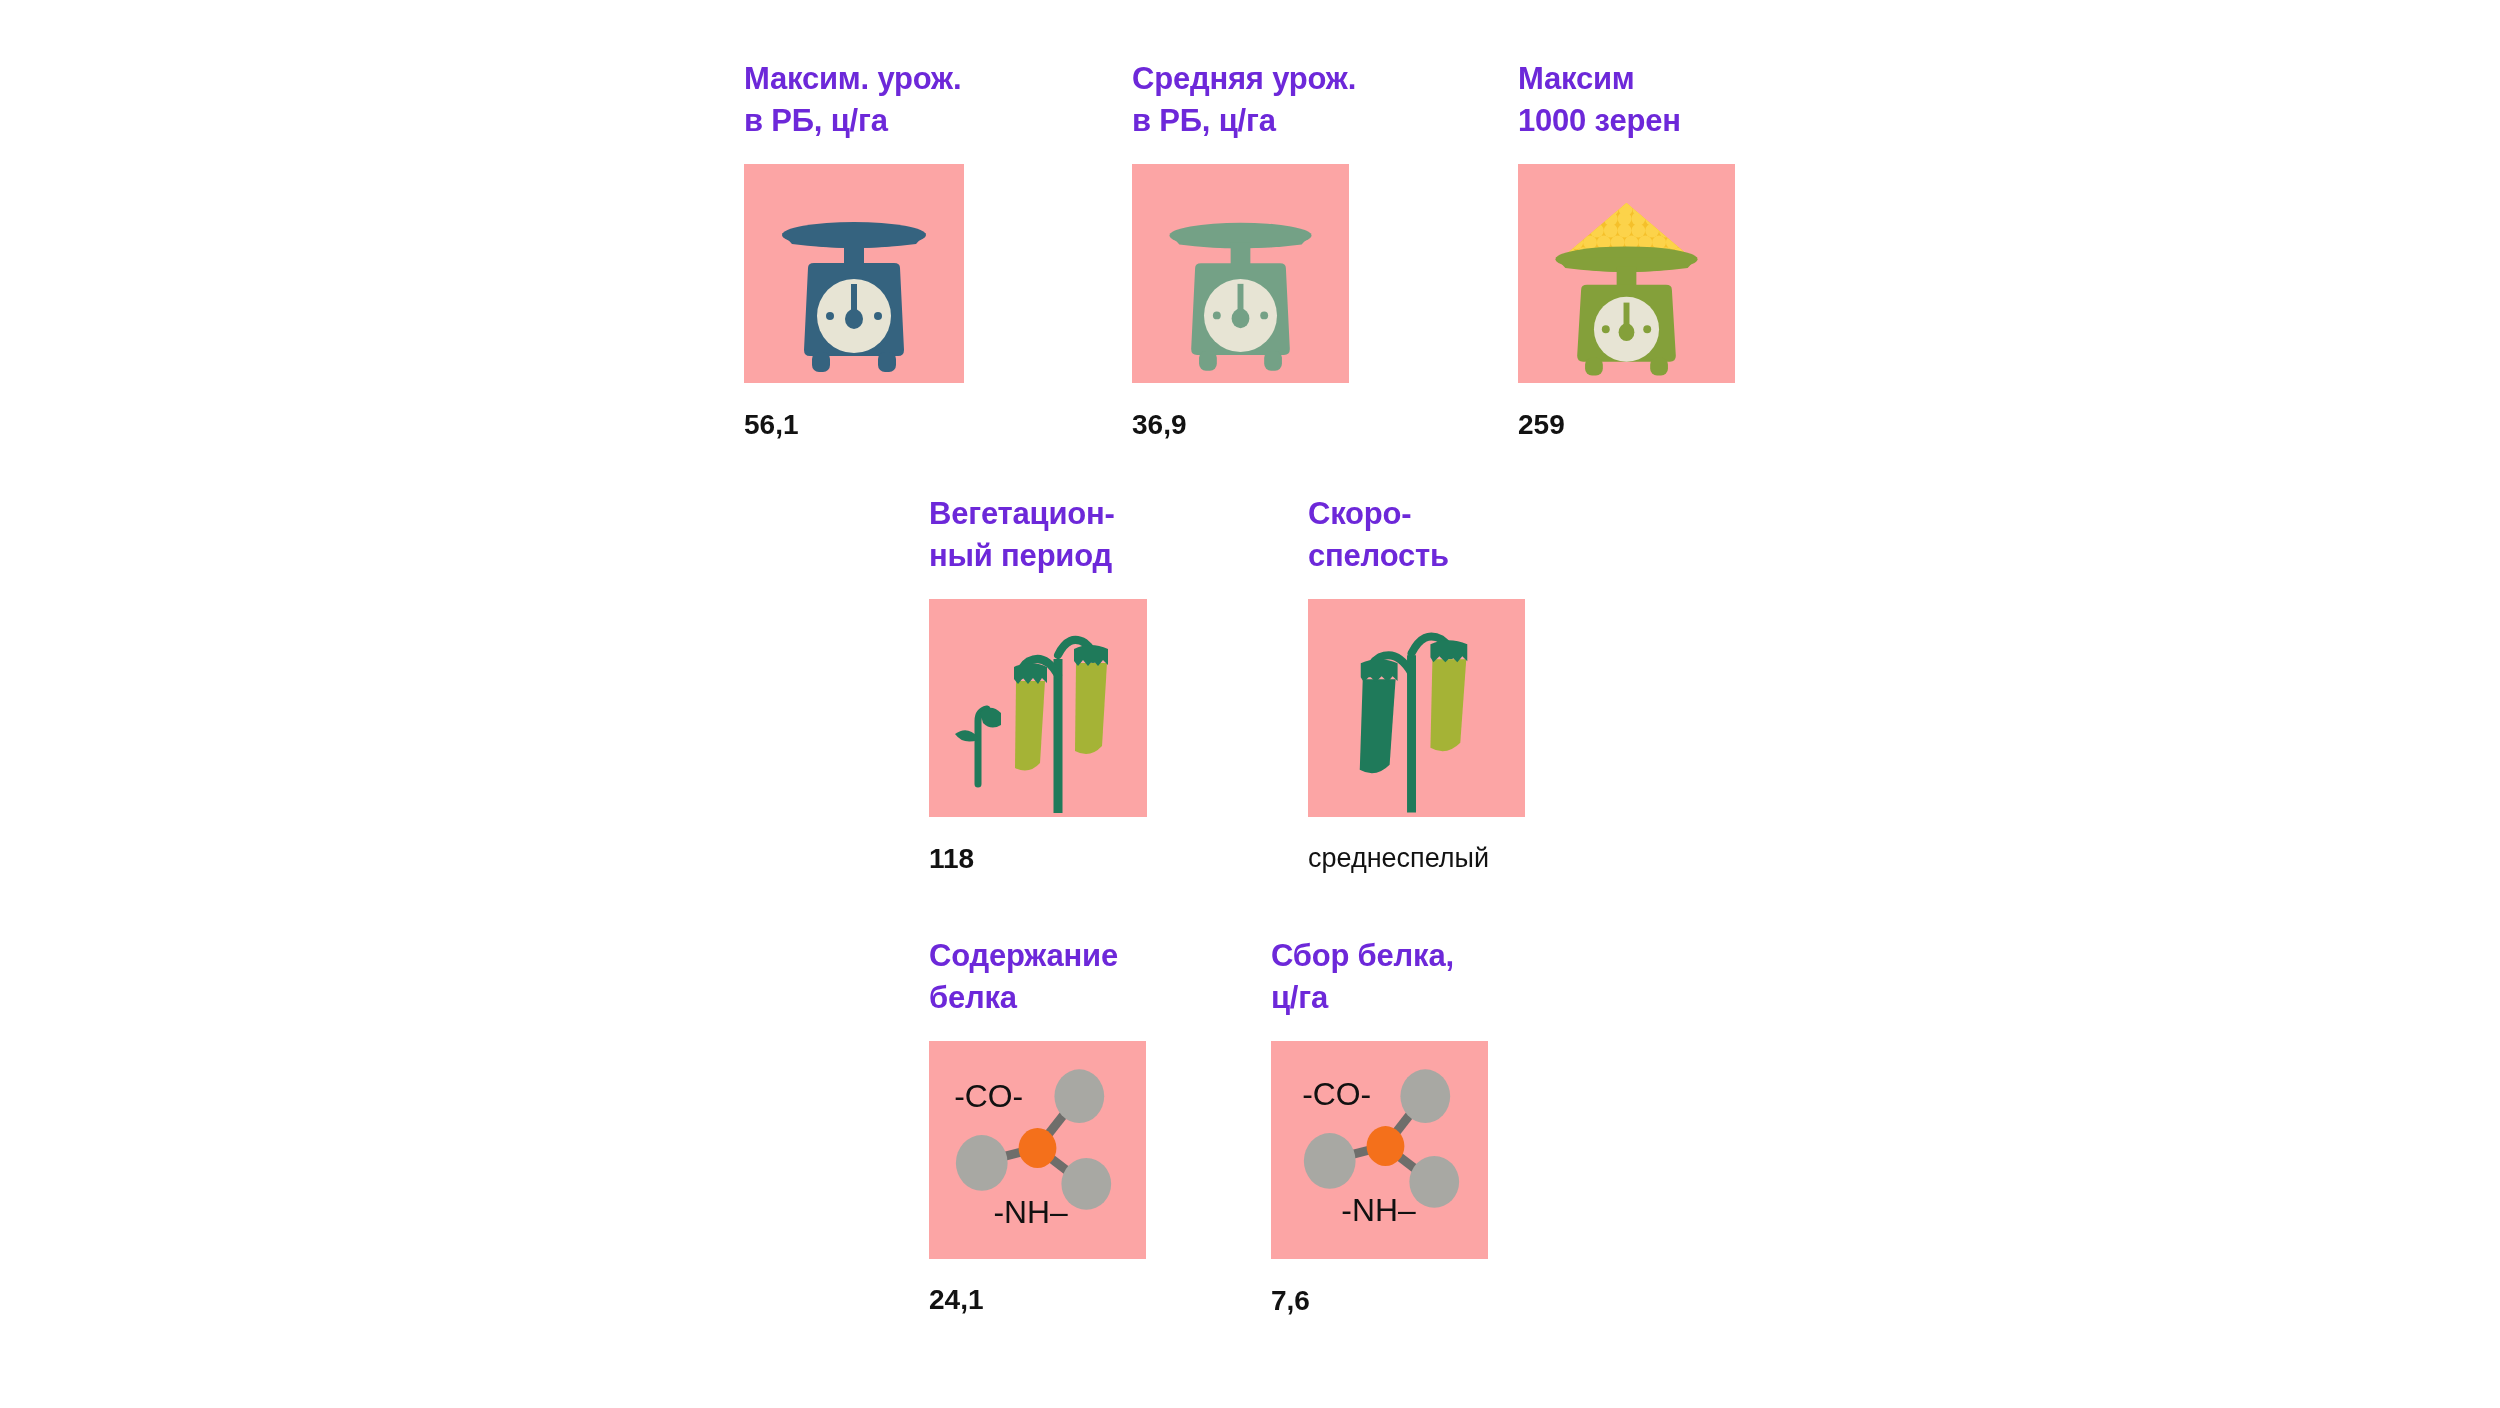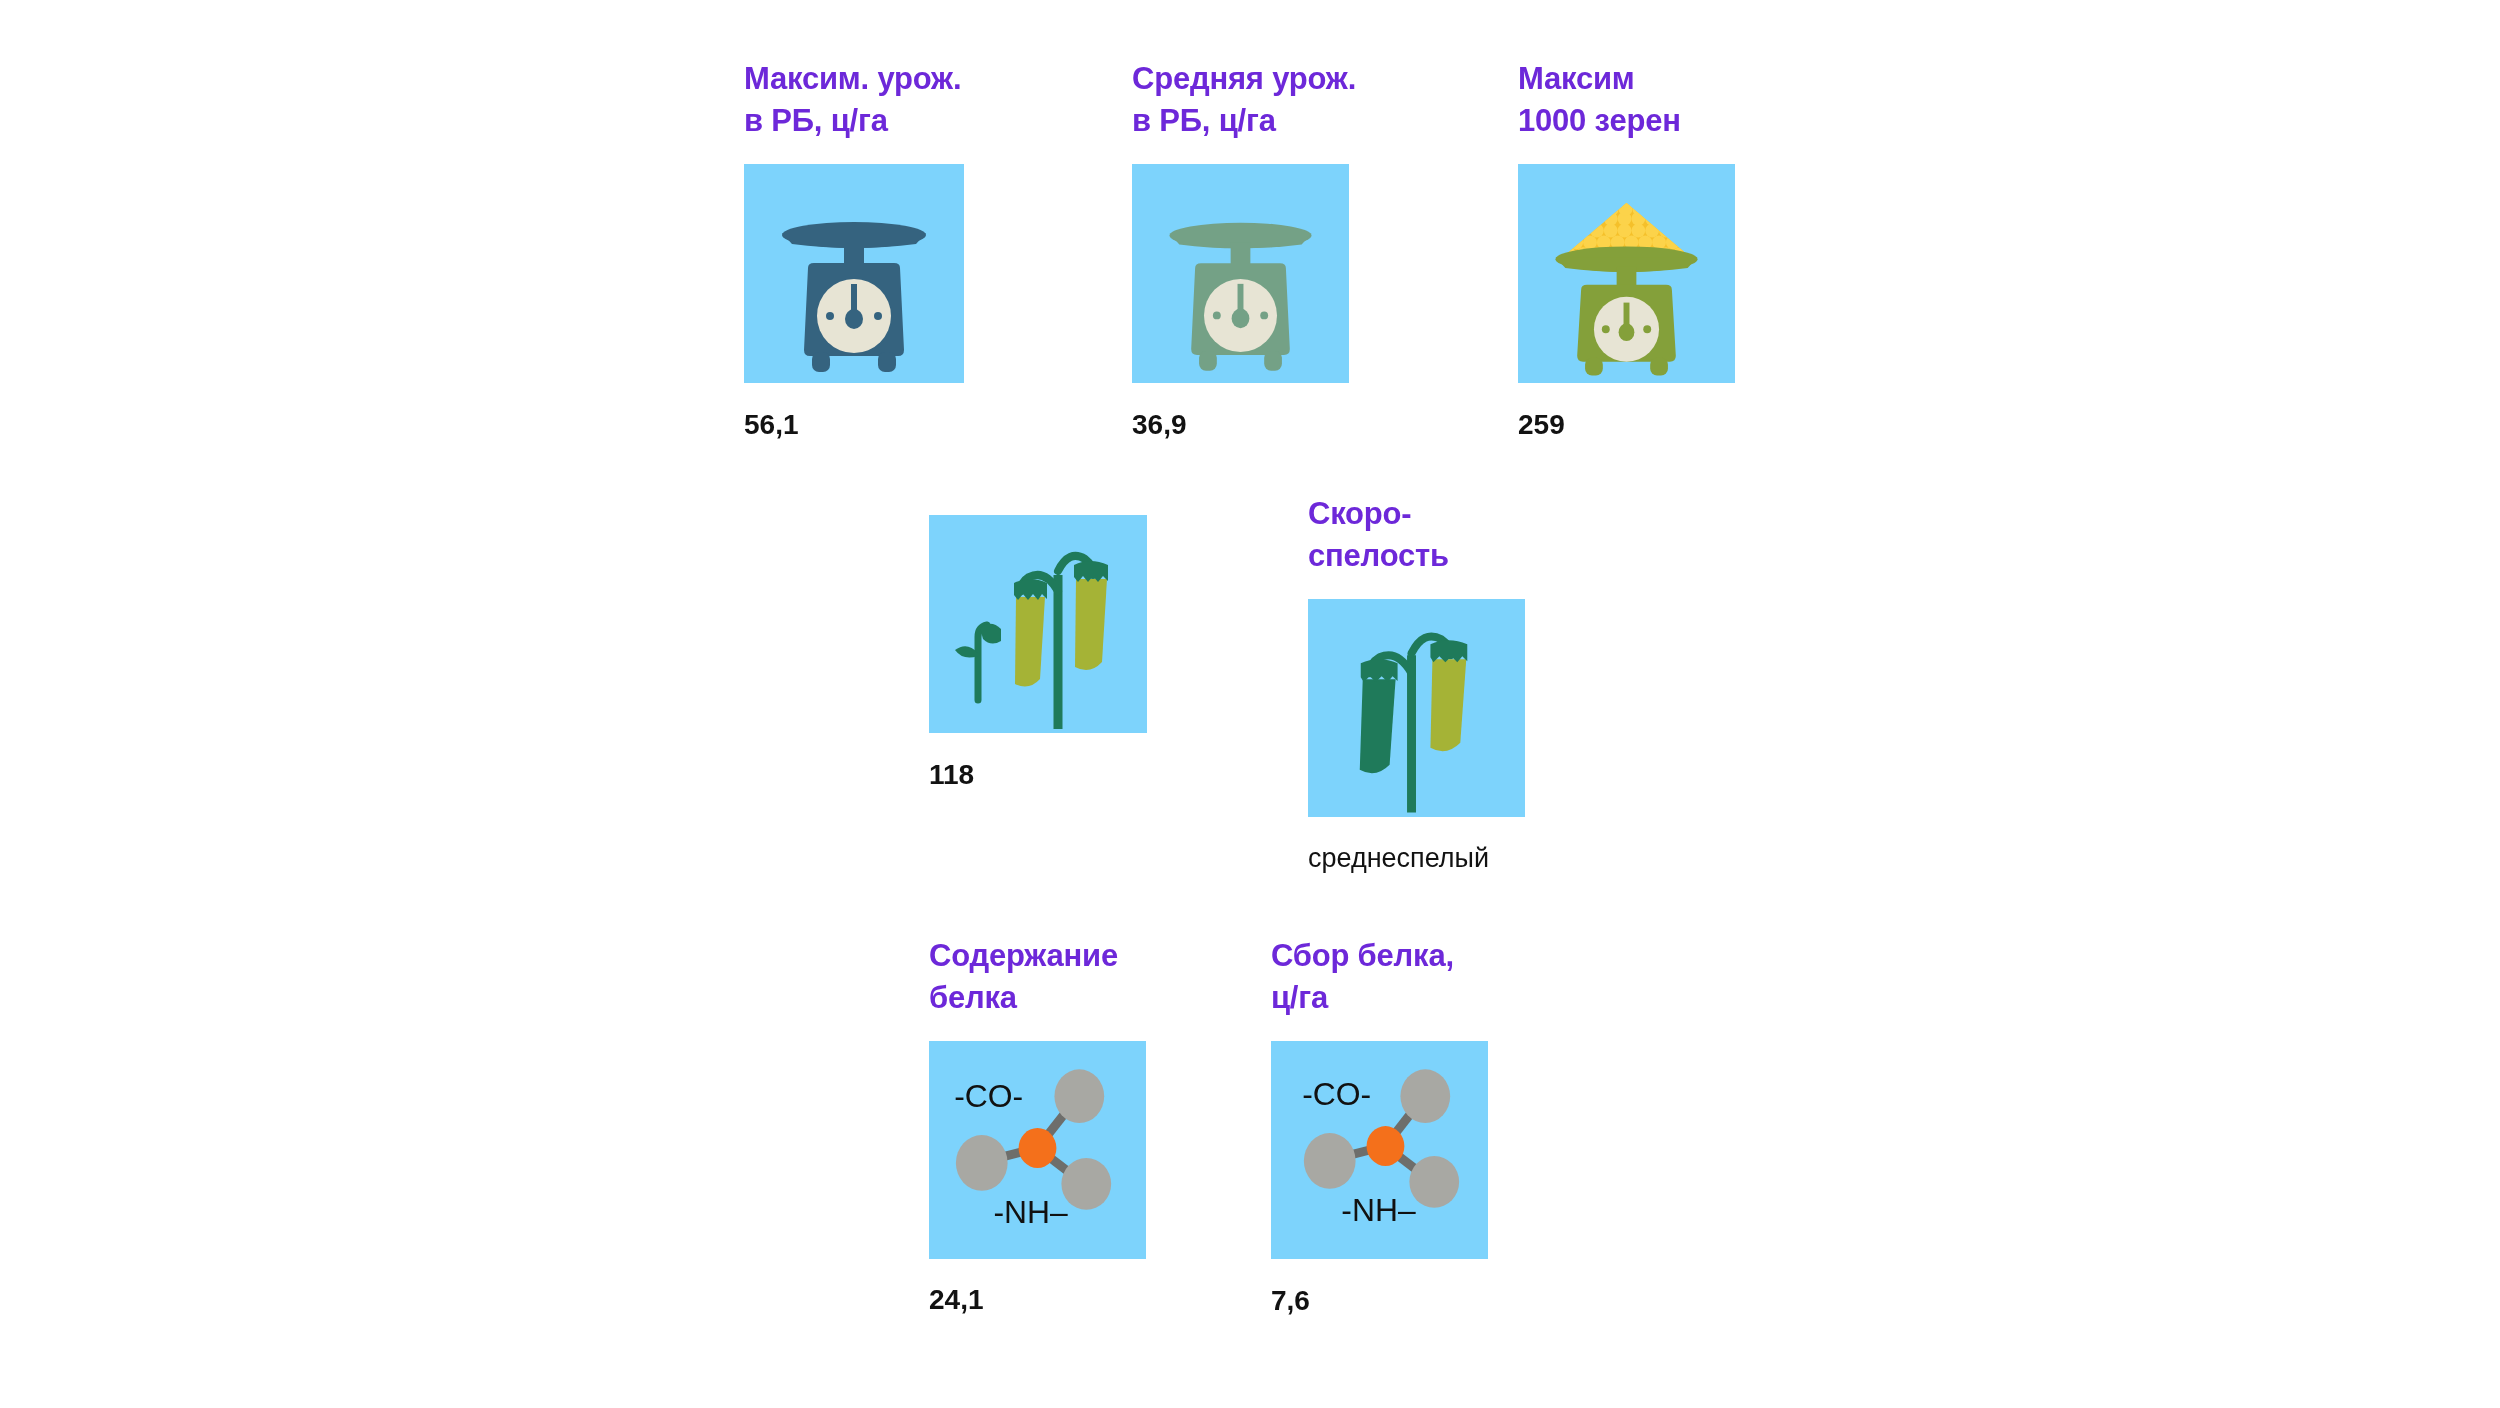--- a/index.html
+++ b/index.html
@@ -16,21 +16,21 @@
 
   .card-label{
     color:#6d28d9;
     font-weight:bold;
     font-size:31px;
     line-height:42px;
     letter-spacing:-0.2px;
     white-space:pre-line;
   }
   .tile{
-    background:#7dd3fc;
+    background:#fca5a5;
     position:relative;
     overflow:hidden;
     text-align:right;
   }
   .card-value{
     color:#121212;
     font-weight:bold;
     font-size:28px;
     text-align:left;
     letter-spacing:0px;
@@ -144,20 +144,22 @@
         <rect x="107" y="139" width="6" height="28" fill="#84A03A"></rect>
         <ellipse cx="110" cy="169" rx="8" ry="9" fill="#84A03A"></ellipse>
         <circle cx="89" cy="166" r="4" fill="#84A03A"></circle>
         <circle cx="131" cy="166" r="4" fill="#84A03A"></circle>
       </svg>
     </div>
     <div class="card-value" style="width:217px;margin-top:26px;">259</div>
   </div>
 
   <div class="card" style="left:929px;top:493px;width:230px;">
+    <div class="card-label">Вегетацион-
+ный период</div>
     <div class="tile" style="width:218px;height:218px;margin-top:22px;">
       <svg viewBox="0 0 218 218" xmlns="http://www.w3.org/2000/svg">
 
         <g>
           <path d="M49 185 L49 122 Q49 112 58 110" stroke="#1F7A5A" stroke-width="7" fill="none" stroke-linecap="round"></path>
           <path d="M49 138 Q38 126 26 135 Q34 146 49 141" fill="#1F7A5A"></path>
           <path d="M51 113 Q62 104 72 114 L72 126 Q62 132 54 124 Z" fill="#1F7A5A"></path>
         </g>
 
         <path d="M129 214 L129 60" stroke="#1F7A5A" stroke-width="9" fill="none"></path>

